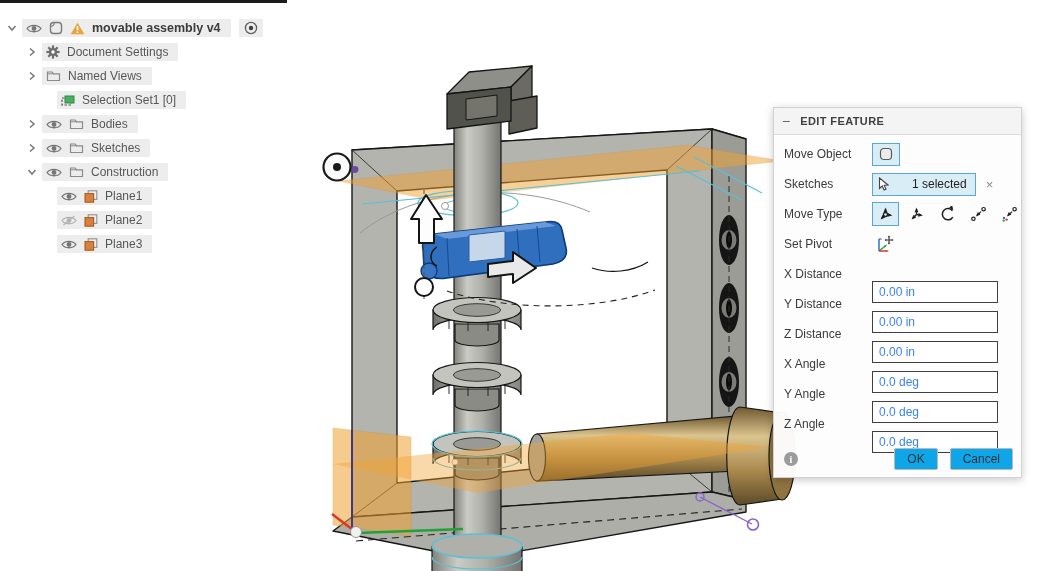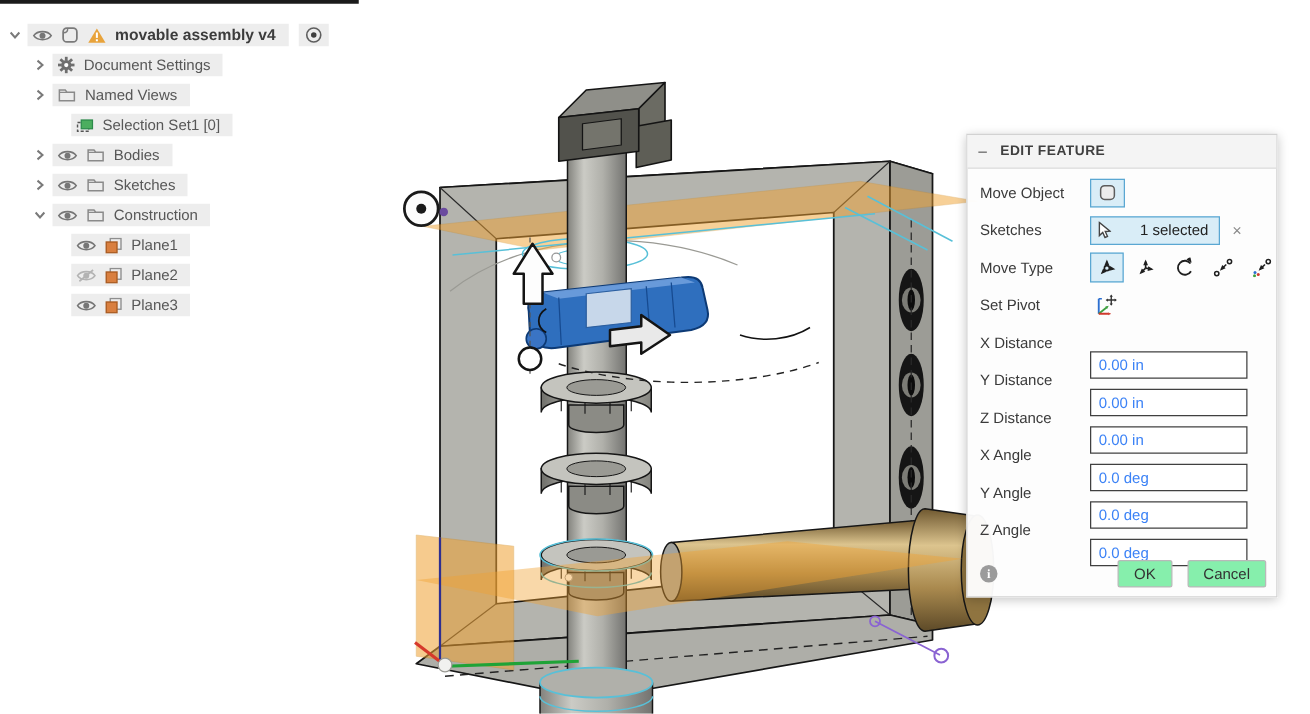--- a/index.html
+++ b/index.html
@@ -37,21 +37,21 @@
   .mtgroup{display:flex;align-items:center;gap:4px;}
   .mtbtn{display:inline-flex;align-items:center;justify-content:center;width:25px;height:22px;border:1px solid transparent;}
   .mtbtn.sel{background:var(--selection-bg);border-color:var(--selection-border);}
   .pivotbtn{display:inline-flex;align-items:center;justify-content:center;width:24px;height:22px;}
   .dinput{width:118px;height:20px;border:1px solid #404040;background:#fff;font-family:"Liberation Sans",sans-serif;
           font-size:12px;color:#3b82f6;padding:0 0 0 6px;margin-top:35px;}
   .dlg-footer{display:flex;align-items:center;height:36px;padding:0 8px 0 10px;}
   .info-icn{width:14px;height:14px;border-radius:50%;background:#9b9b9b;color:#fff;font-size:10px;font-weight:bold;
             display:inline-flex;align-items:center;justify-content:center;font-family:"Liberation Serif",serif;}
   .spacer{flex:1;}
-  .btn{height:22px;background:#86efac;border:1px solid #b9b9b9;border-radius:2px;color:#333;
+  .btn{height:22px;background:#0ea5e9;border:1px solid #b9b9b9;border-radius:2px;color:#333;
        font-family:"Liberation Sans",sans-serif;font-size:12px;padding:0 12px;margin-left:12px;}
 </style>
 </head>
 <body>
 
 <svg id="scene" width="1048" height="571" viewBox="0 0 1048 571">
   <defs>
     <linearGradient id="gShaft" x1="0" y1="0" x2="1" y2="0">
       <stop offset="0" stop-color="#82827d"></stop>
         <stop offset="0.28" stop-color="#cbcbc5"></stop>

